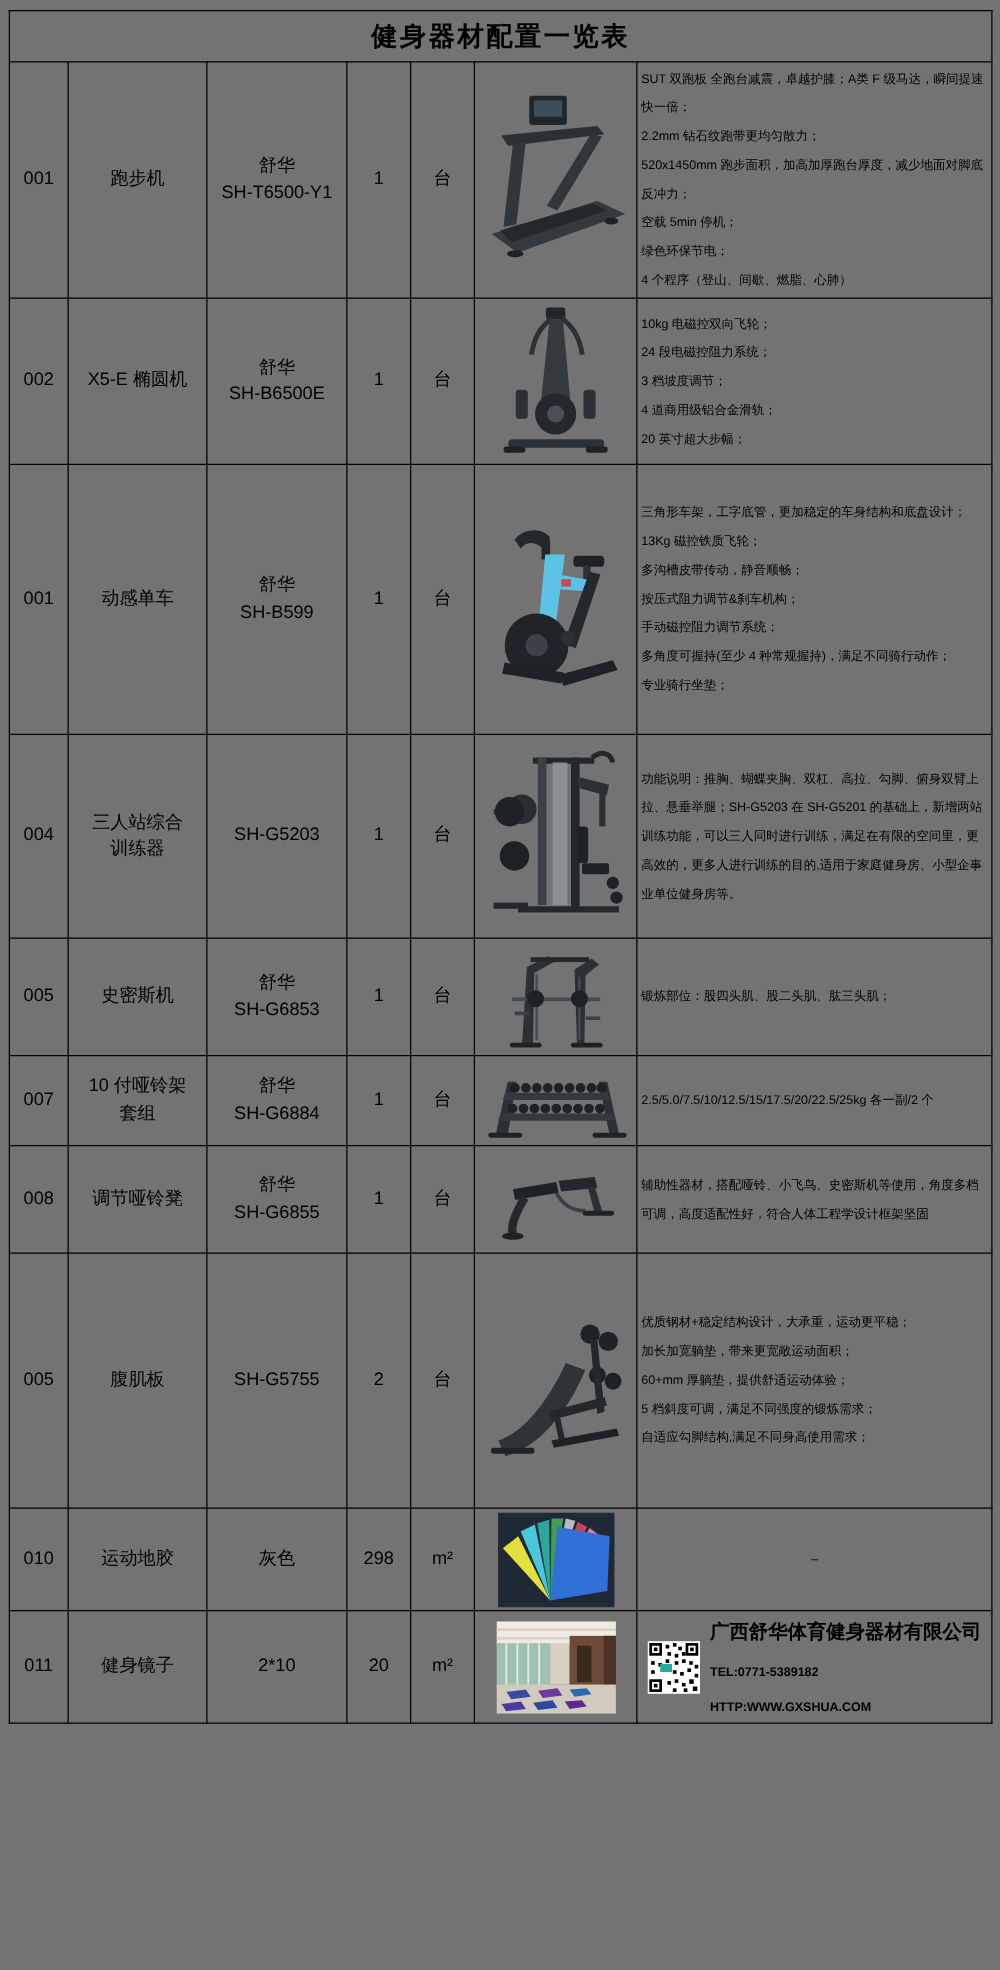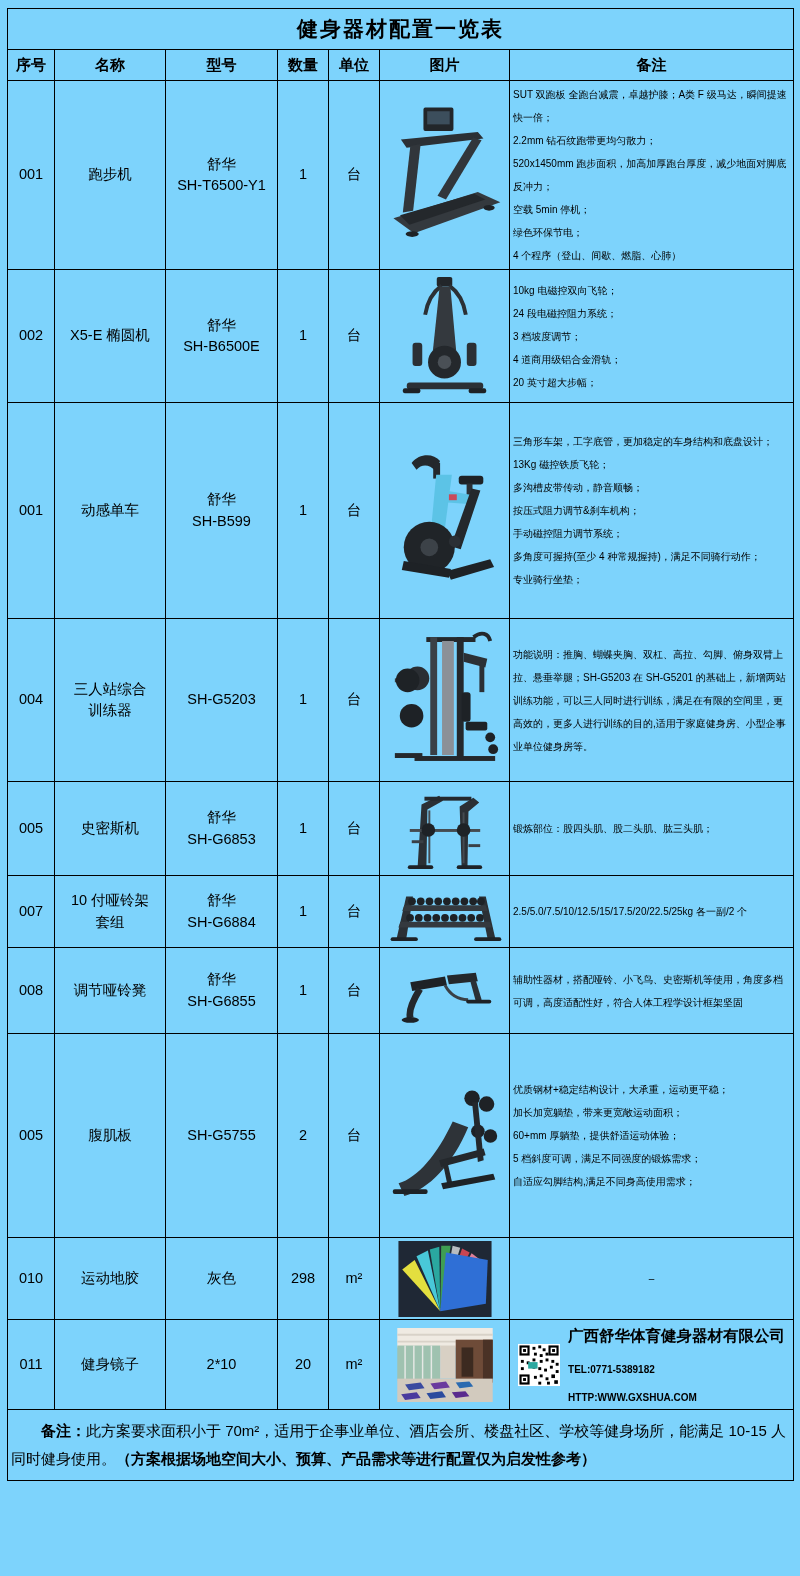--- a/index.html
+++ b/index.html
@@ -1,17 +1,17 @@
 <!DOCTYPE html>
 <html><head>
 <meta charset="utf-8">
 <style>
   html,body { margin:0; padding:0; background:#ffffff; }
   body { width:800px; font-family:"Liberation Sans","DejaVu Sans",sans-serif; color:#000; }
-  .page { position:relative; width:800px; height:1576px; box-sizing:border-box; padding:8px 7px; background:#7dd3fc; }
+  .page { position:relative; width:800px; height:1576px; box-sizing:border-box; padding:8px 7px; background:#737373; }
   table.cfg { border-collapse:collapse; width:786px; table-layout:fixed; }
   table.cfg th, table.cfg td { border:1.6px solid #000; padding:2px 3px; vertical-align:middle; overflow:hidden; }
   .title-cell { height:36px; text-align:center; font-size:21px; font-weight:bold; letter-spacing:2px; }
   .hdr td { height:26px; text-align:center; font-weight:bold; font-size:15px; }
   td.c { text-align:center; font-size:14.5px; white-space:pre-line; line-height:1.45; }
   td.remark { font-size:10px; line-height:23px; padding:4px 8px 4px 9px; text-align:left; white-space:pre-line; vertical-align:middle; }
   td.remark.center { text-align:center; }
   td.img { text-align:center; vertical-align:middle; padding:2px; }
   td.img svg { display:block; margin:0 auto; }
   .companybox { display:flex; align-items:center; gap:8px; padding:2px 2px; }
@@ -35,29 +35,20 @@
         <col style="width:51px">
         <col style="width:130px">
         <col style="width:284px">
   </colgroup>
 
   <tbody>
         <tr>
           <th class="title-cell" colspan="7">健身器材配置一览表</th>
         </tr>
 
-  <tr class="hdr">
-    <td>序号</td>
-    <td>名称</td>
-    <td>型号</td>
-    <td>数量</td>
-    <td>单位</td>
-    <td>图片</td>
-    <td>备注</td>
-  </tr>
 
   <tr style="height:185px">
     <td class="c">001</td>
     <td class="c">跑步机</td>
     <td class="c">舒华
 SH-T6500-Y1</td>
     <td class="c">1</td>
     <td class="c">台</td>
     <td class="img">
       <svg width="122" height="150" viewBox="0 0 130 160">
@@ -391,22 +382,15 @@
         </svg>
         <div class="lines">
           <span class="co-name">广西舒华体育健身器材有限公司</span>
           <span class="co-line">TEL:0771-5389182</span>
           <span class="co-line">HTTP:WWW.GXSHUA.COM</span>
         </div>
       </div>
     </td>
   </tr>
 
-  <tr>
-    <td class="footer-cell" colspan="7">
-      <p>
-        <span class="fbold">备注：</span><span>此方案要求面积小于 70m²，适用于企事业单位、酒店会所、楼盘社区、学校等健身场所，能满足 10-15 人同时健身使用。</span><span class="fbold">（方案根据场地空间大小、预算、产品需求等进行配置仅为启发性参考）</span>
-      </p>
-    </td>
-  </tr>
 </tbody>
     </table>
 </div>
 
 </body></html>

